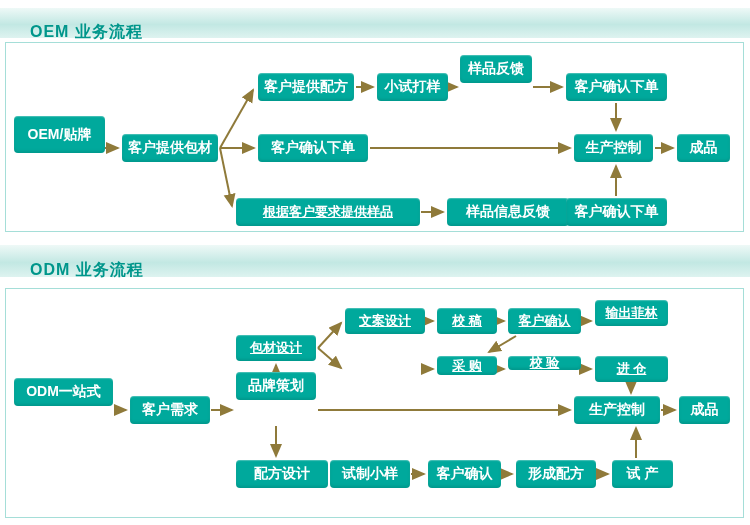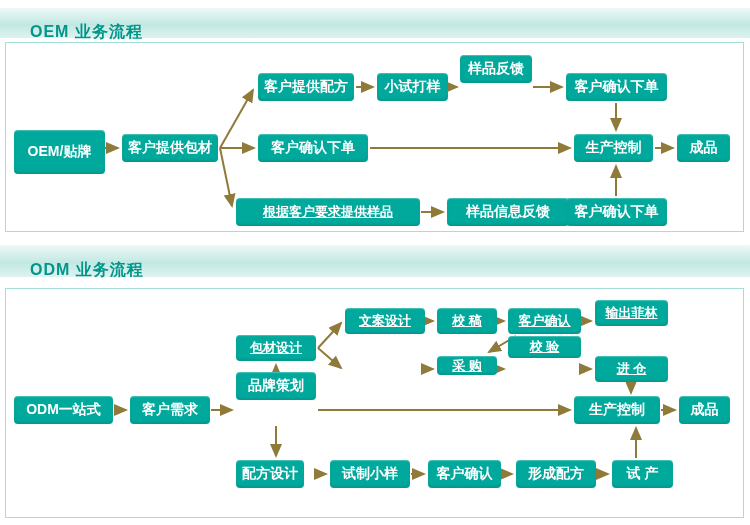--- a/index.html
+++ b/index.html
@@ -94,45 +94,45 @@
     </g>
   </svg>
 
   <div class="header-bar" style="top:8px">
     <div class="header-title">OEM 业务流程</div>
   </div>
   <div class="header-bar" style="top:245px;height:32px">
     <div class="header-title">ODM 业务流程</div>
   </div>
 
-  <div class="node" style="left:14px;top:130px;width:91px;height:44px">OEM/贴牌</div>
+  <div class="node" style="left:14px;top:116px;width:91px;height:37px">OEM/贴牌</div>
   <div class="node" style="left:122px;top:134px;width:96px;height:28px">客户提供包材</div>
   <div class="node" style="left:258px;top:73px;width:96px;height:28px">客户提供配方</div>
   <div class="node" style="left:377px;top:73px;width:71px;height:28px">小试打样</div>
   <div class="node" style="left:460px;top:55px;width:72px;height:28px">样品反馈</div>
   <div class="node" style="left:566px;top:73px;width:101px;height:28px">客户确认下单</div>
   <div class="node" style="left:258px;top:134px;width:110px;height:28px">客户确认下单</div>
   <div class="node" style="left:574px;top:134px;width:79px;height:28px">生产控制</div>
   <div class="node" style="left:677px;top:134px;width:53px;height:28px">成品</div>
   <div class="node small" style="left:236px;top:198px;width:184px;height:28px">根据客户要求提供样品</div>
   <div class="node" style="left:447px;top:198px;width:122px;height:28px">样品信息反馈</div>
   <div class="node" style="left:566px;top:198px;width:101px;height:28px">客户确认下单</div>
 
   <div class="node small" style="left:345px;top:308px;width:80px;height:26px">文案设计</div>
   <div class="node small" style="left:437px;top:308px;width:60px;height:26px">校 稿</div>
   <div class="node small" style="left:508px;top:308px;width:73px;height:26px">客户确认</div>
   <div class="node small" style="left:595px;top:300px;width:73px;height:26px">输出菲林</div>
   <div class="node small" style="left:236px;top:335px;width:80px;height:26px">包材设计</div>
   <div class="node small" style="left:437px;top:356px;width:60px;height:19px">采 购</div>
-  <div class="node small" style="left:508px;top:336px;width:73px;height:22px">校 验</div>
+  <div class="node small" style="left:508px;top:356px;width:73px;height:14px">校 验</div>
   <div class="node small" style="left:595px;top:356px;width:73px;height:26px">进 仓</div>
-  <div class="node" style="left:14px;top:396px;width:99px;height:28px">ODM一站式</div>
+  <div class="node" style="left:14px;top:378px;width:99px;height:28px">ODM一站式</div>
   <div class="node" style="left:130px;top:396px;width:80px;height:28px">客户需求</div>
   <div class="node" style="left:236px;top:372px;width:80px;height:28px">品牌策划</div>
   <div class="node" style="left:574px;top:396px;width:86px;height:28px">生产控制</div>
   <div class="node" style="left:679px;top:396px;width:51px;height:28px">成品</div>
-  <div class="node" style="left:236px;top:460px;width:68px;height:28px">配方设计</div>
+  <div class="node" style="left:236px;top:460px;width:92px;height:28px">配方设计</div>
   <div class="node" style="left:330px;top:460px;width:80px;height:28px">试制小样</div>
   <div class="node" style="left:428px;top:460px;width:73px;height:28px">客户确认</div>
   <div class="node" style="left:516px;top:460px;width:80px;height:28px">形成配方</div>
   <div class="node" style="left:612px;top:460px;width:61px;height:28px">试 产</div>
 
 </div>
 
 </body></html>

